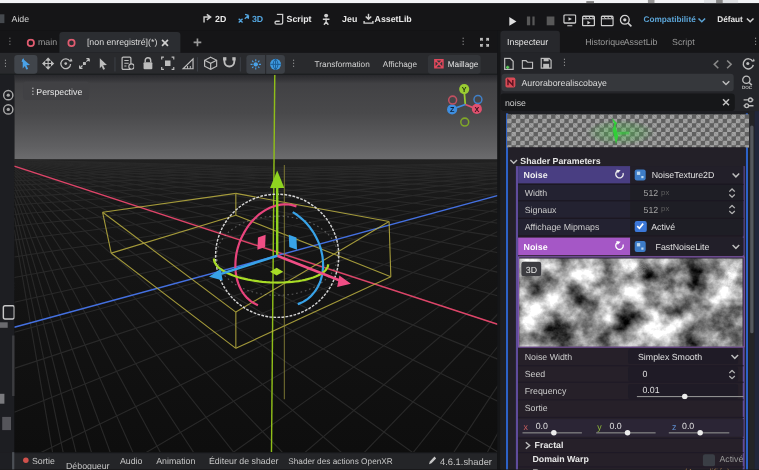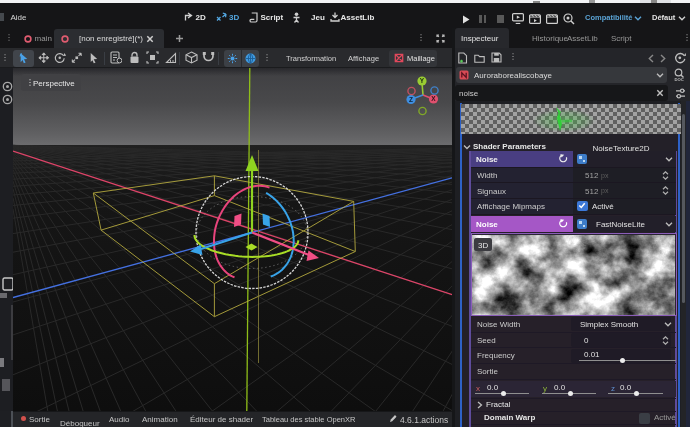--- a/index.html
+++ b/index.html
@@ -323,25 +323,25 @@
 
 <div class="ab" style="left:0;top:411px;width:452px;height:16px;background:#242528;border-top:1px solid #161719"></div>
 <div class="ab" style="left:0;top:411px;width:11px;height:16px;background:#1e1f23"></div>
 <div class="ab" style="left:11px;top:411px;width:2px;height:16px;background:#4c5056"></div>
 <div class="ab" style="left:21px;top:416px;width:5px;height:5px;border-radius:50%;background:#d1514c"></div>
 <div class="txt" style="left:29px;top:414.5px;color:#c6c6c6">Sortie</div>
 <div class="txt" style="left:60px;top:419px;color:#c6c6c6">Débogueur</div>
 <div class="txt" style="left:109px;top:414.5px;color:#c6c6c6">Audio</div>
 <div class="txt" style="left:142px;top:414.5px;color:#c6c6c6">Animation</div>
 <div class="txt" style="left:190px;top:414.5px;color:#c6c6c6">Éditeur de shader</div>
-<div class="txt" style="left:262px;top:414.5px;font-size:7.5px;color:#c6c6c6">Tableau des stable OpenXR</div>
+<div class="txt" style="left:262px;top:414.5px;font-size:7.5px;color:#c6c6c6">Shader des actions OpenXR</div>
 <svg width="8" height="9" viewBox="0 0 8 9" style="position:absolute;left:389px;top:414px">
       <path d="M1 8 L1.8 5.5 L6 1 L7.5 2.8 L3.2 7.2 Z" fill="#c6c6c6"></path>
     </svg>
-<div class="txt" style="left:400px;top:414.5px;font-size:8.5px;color:#c6c6c6">4.6.1.actions</div>
+<div class="txt" style="left:400px;top:414.5px;font-size:8.5px;color:#c6c6c6">4.6.1.shader</div>
 
 <div class="ab" style="left:452px;top:28px;width:3px;height:399px;background:#151618"></div>
 
 <div class="ab" style="left:455px;top:28px;width:235px;height:399px;background:#242529"></div>
 
 <div class="ab" style="left:455px;top:28px;width:235px;height:20px;background:#151517"></div>
 <div class="ab" style="left:455px;top:28px;width:54px;height:20px;background:#27282c;border-radius:3px 3px 0 0"></div>
 <div class="txt" style="left:461px;top:33.5px;color:#e4e4e4">Inspecteur</div>
 <div class="txt" style="left:532px;top:33.5px;color:#989898">Historique</div>
 <div class="txt" style="left:567px;top:33.5px;color:#989898">AssetLib</div>
@@ -430,21 +430,21 @@
 <div class="ab" style="left:470.5px;top:151px;width:102px;height:15.5px;background:#493e82"></div>
 <div class="ab" style="left:572.5px;top:151px;width:103px;height:15.5px;background:#221f29"></div>
 <div class="txt" style="left:476px;top:155px;font-weight:bold;color:#f0f0f0">Noise</div>
 <svg width="9" height="9" viewBox="0 0 9 9" style="position:absolute;left:559px;top:153.5px">
       <path d="M3.2 1.1 A3.4 3.4 0 1 0 7.4 3.3" stroke="#ececec" stroke-width="1.2" fill="none"></path>
       <path d="M1.2 0.2 L5.2 0.8 L2.6 3.6 Z" fill="#ececec"></path>
     </svg>
 <div class="ab" style="left:577px;top:154px;width:9.5px;height:9.5px;background:#3d7cc8;border-radius:2px"></div>
 <div class="ab" style="left:579px;top:156px;width:2.5px;height:2.5px;background:#bcd8f0"></div>
     <div class="ab" style="left:582.5px;top:159.5px;width:2.5px;height:2.5px;background:#bcd8f0"></div>
-<div class="txt" style="left:592.5px;top:144px;color:#e0e0e0">NoiseTexture2D</div>
+<div class="txt" style="left:592.5px;top:155px;color:#e0e0e0">NoiseTexture2D</div>
 <svg width="8" height="5" viewBox="0 0 8 5" style="position:absolute;left:665px;top:157px">
       <path d="M1 0.8 L4 3.8 L7 0.8" stroke="#bdbdbd" stroke-width="1.3" fill="none"></path>
     </svg>
 
 <div class="ab" style="left:470.5px;top:167px;width:102px;height:15.5px;background:#232231"></div>
 <div class="ab" style="left:572.5px;top:167px;width:103px;height:15.5px;background:#1e1e25"></div>
 <div class="txt" style="left:477px;top:171px;color:#cccccc">Width</div>
 <div class="txt" style="left:585px;top:171px;color:#a2a2a2">512</div>
 <div class="txt" style="left:601px;top:171.5px;font-size:7px;color:#5f5f5f">px</div>
 <svg width="7" height="9" viewBox="0 0 7 9" style="position:absolute;left:662px;top:170.5px">
@@ -533,21 +533,21 @@
 <div class="ab" style="left:542px;top:393px;width:54px;height:1.2px;background:#8f8f8f"></div>
 <div class="ab" style="left:567.5px;top:391px;width:5px;height:5px;border-radius:50%;background:#ececec"></div>
 <div class="txt" style="left:611px;top:383.5px;color:#5f8fd0">z</div>
 <div class="txt" style="left:620px;top:383px;color:#e0e0e0">0.0</div>
 <div class="ab" style="left:608px;top:393px;width:55px;height:1.2px;background:#8f8f8f"></div>
 <div class="ab" style="left:634px;top:391px;width:5px;height:5px;border-radius:50%;background:#ececec"></div>
 
 <svg width="6" height="8" viewBox="0 0 6 8" style="position:absolute;left:477px;top:401px">
       <path d="M1 1 L4.5 4 L1 7" stroke="#bdbdbd" stroke-width="1.3" fill="none"></path>
     </svg>
-<div class="txt" style="left:486px;top:400px;font-weight:normal;color:#e6e6e6">Fractal</div>
+<div class="txt" style="left:486px;top:400px;font-weight:bold;color:#e6e6e6">Fractal</div>
 
 <div class="txt" style="left:484px;top:413px;font-weight:bold;color:#e6e6e6">Domain Warp</div>
 <div class="ab" style="left:639px;top:413px;width:10.5px;height:10.5px;background:#3a3e45;border-radius:2px"></div>
 <div class="txt" style="left:654px;top:413px;color:#9a9a9a">Activé</div>
 
 <div class="txt" style="left:484px;top:424.5px;font-weight:bold;color:#e6e6e6">Ressource</div>
 <div class="txt" style="left:622px;top:424.5px;color:#d8a05a">(4 modifiés)</div>
 
 <div class="ab" style="left:470.5px;top:166.6px;width:205px;height:0.8px;background:#1b1721"></div>
 <div class="ab" style="left:470.5px;top:182.2px;width:205px;height:0.8px;background:#1b1721"></div>

